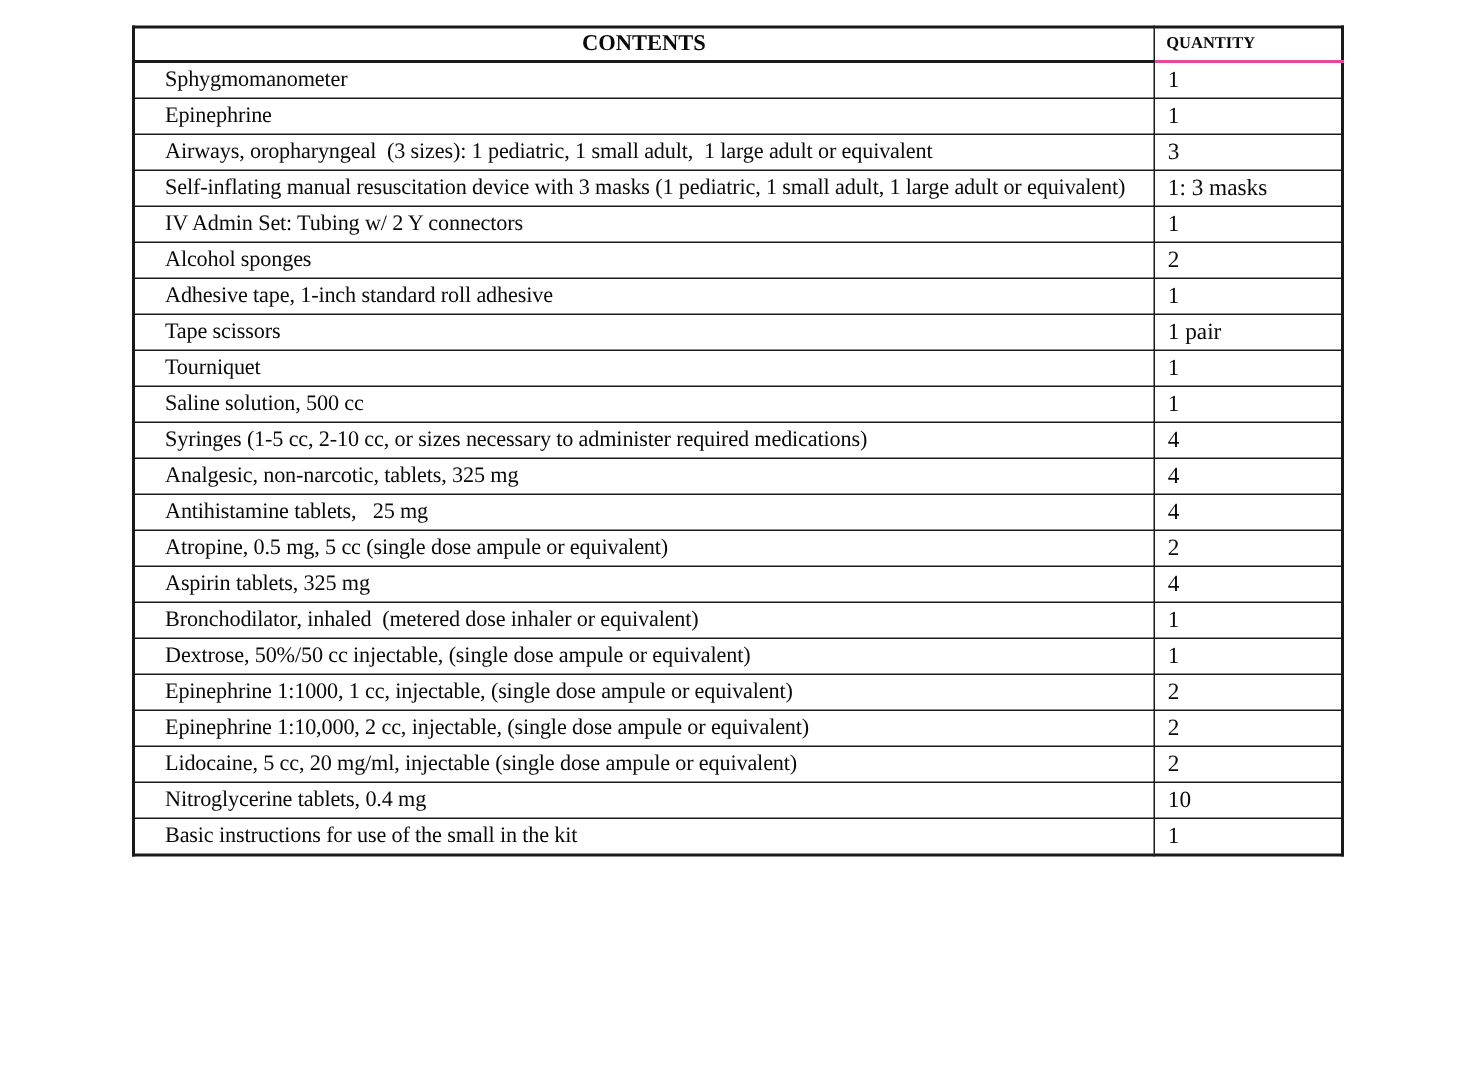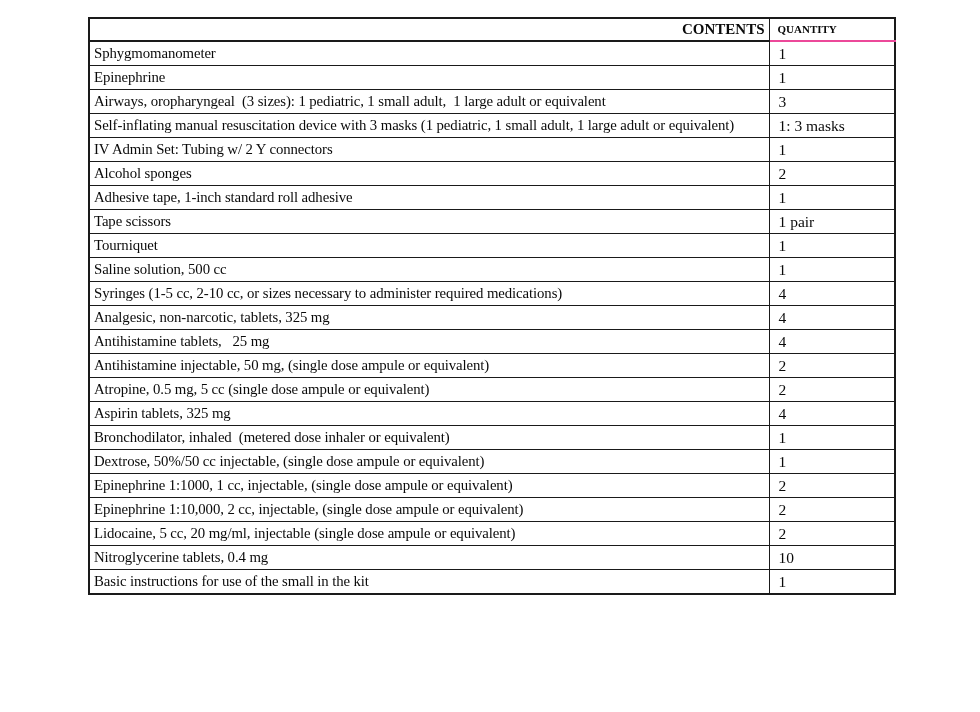--- a/index.html
+++ b/index.html
@@ -29,41 +29,41 @@
   }
   .kit-table th, .kit-table td {
     border: 1px solid #1a1a1a;
     vertical-align: top;
     color: #0a0a0a;
   }
   .col-contents { width: 680px; }
   .col-quantity { width: 126px; }
   th.contents-header {
     height: 21px;
-    text-align: right;
+    text-align: center;
     font-weight: bold;
     font-size: 15px;
     line-height: 19px;
     padding: 1px 4px;
     border-bottom: 2px solid #1a1a1a;
   }
   th.quantity-header {
     text-align: left;
     font-weight: bold;
     font-size: 11px;
     line-height: 19px;
     padding: 1px 4px 1px 8px;
     border-bottom: 2px solid #ec4899;
   }
   td.contents-cell {
     height: 24px;
     font-size: 14.8px;
     line-height: 19px;
     letter-spacing: -0.1px;
-    padding: 2px 4px 2px 4px;
+    padding: 2px 4px 2px 20px;
     white-space: pre-wrap;
   }
   td.quantity-cell {
     height: 24px;
     font-size: 15.5px;
     line-height: 19px;
     padding: 2px 4px 2px 9px;
     white-space: pre-wrap;
   }
   td.contents-cell sup {
@@ -134,24 +134,20 @@
         </tr>
         <tr>
           <td class="contents-cell"><span>Analgesic, non-narcotic, tablets, 325 mg</span></td>
           <td class="quantity-cell">4</td>
         </tr>
         <tr>
           <td class="contents-cell"><span>Antihistamine tablets,   25 mg</span></td>
           <td class="quantity-cell">4</td>
         </tr>
         <tr>
-          <td class="contents-cell"><span>Antihistamine injectable, 50 mg, (single dose ampule or equivalent)</span></td>
-          <td class="quantity-cell">2</td>
-        </tr>
-        <tr>
           <td class="contents-cell"><span>Atropine, 0.5 mg, 5 cc (single dose ampule or equivalent)</span></td>
           <td class="quantity-cell">2</td>
         </tr>
         <tr>
           <td class="contents-cell"><span>Aspirin tablets, 325 mg</span></td>
           <td class="quantity-cell">4</td>
         </tr>
         <tr>
           <td class="contents-cell"><span>Bronchodilator, inhaled  (metered dose inhaler or equivalent)</span></td>
           <td class="quantity-cell">1</td>

